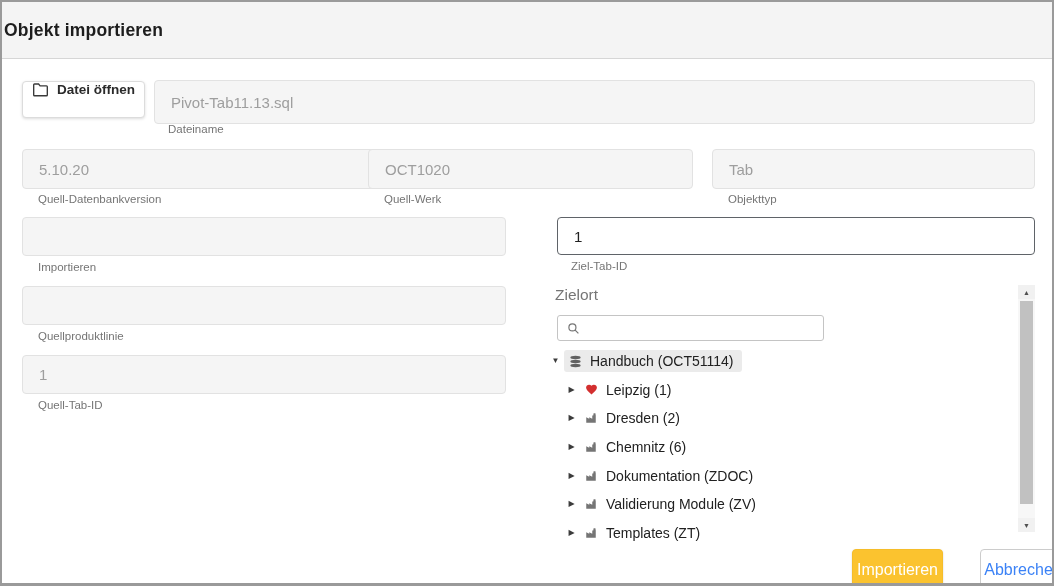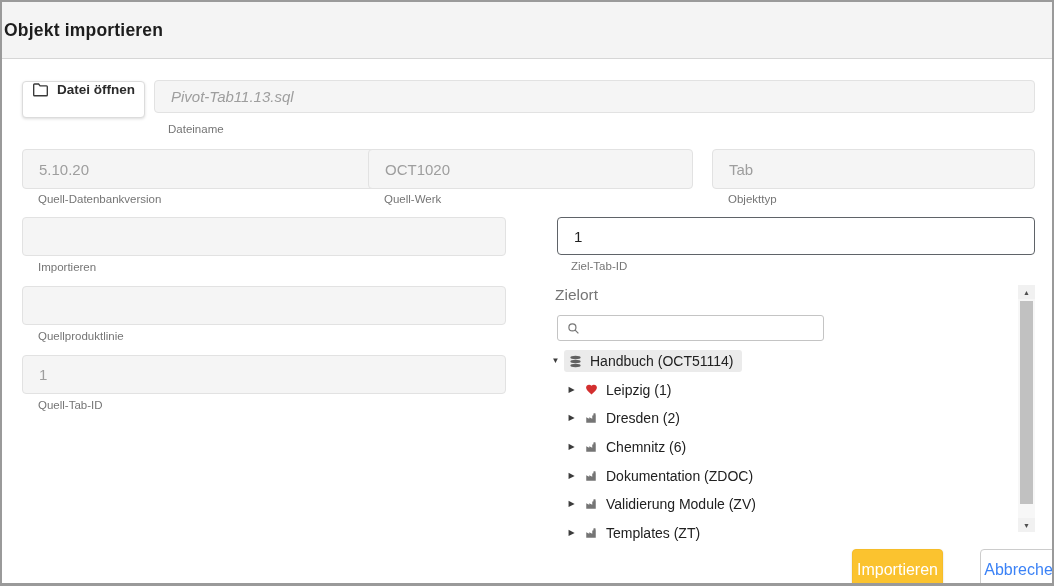--- a/index.html
+++ b/index.html
@@ -48,21 +48,21 @@
     position: absolute; left: 20px; top: 79px; width: 123px; height: 37px;
     background: #ffffff;
     border: 1px solid #dcdcdc;
     border-radius: 4px;
     box-shadow: 0 1px 3px rgba(0,0,0,.14);
     display: flex; align-items: flex-start; justify-content: center; gap: 8px;
     font-family: inherit; font-size: 13.5px; font-weight: bold; color: #2b2b2b;
     cursor: pointer;
   }
 
-  #f-filename { left: 152px; top: 78px; width: 881px; height: 33px; font-style: italic; }
+  #f-filename { left: 152px; top: 78px; width: 881px; height: 44px; }
   #l-filename { left: 166px; top: 121px; }
 
   #f-dbver { left: 20px;  top: 147px; width: 358px; height: 40px; }
   #l-dbver { left: 36px;  top: 191px; }
   #f-werk  { left: 366px; top: 147px; width: 325px; height: 40px; }
   #l-werk  { left: 382px; top: 191px; }
   #f-objtyp{ left: 710px; top: 147px; width: 323px; height: 40px; }
   #l-objtyp{ left: 726px; top: 191px; }
 
   #f-fabrik { left: 20px; top: 215px; width: 484px; height: 39px; }

